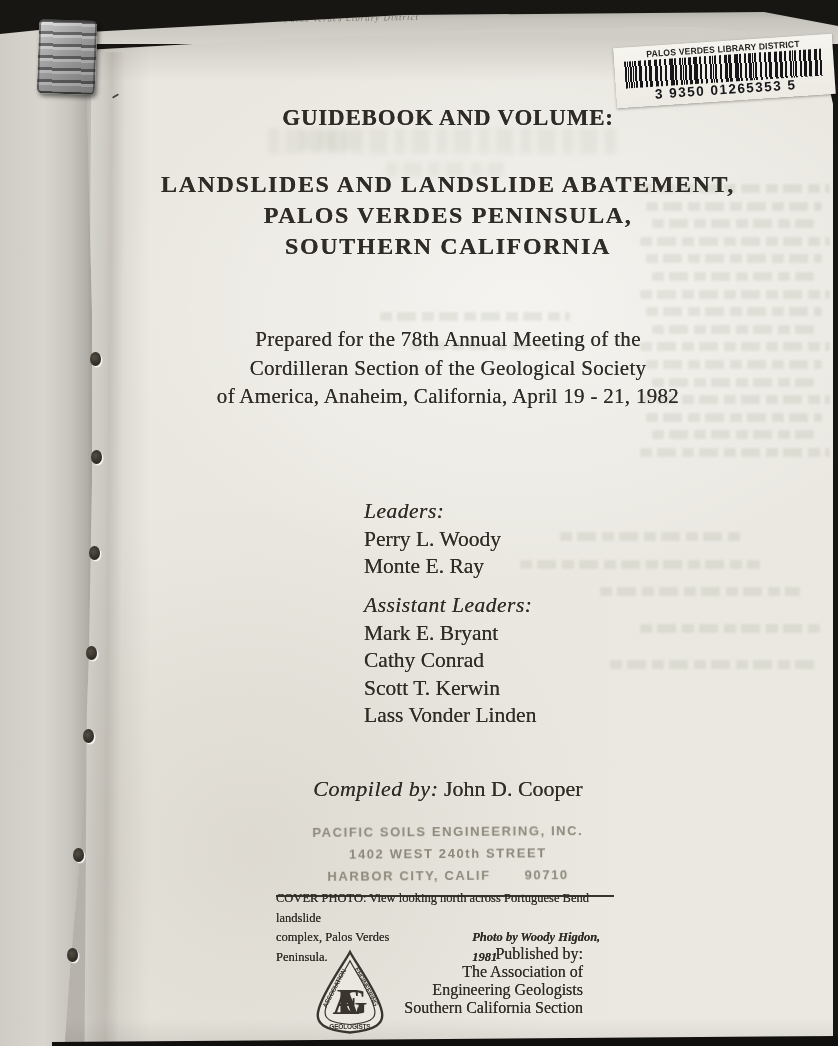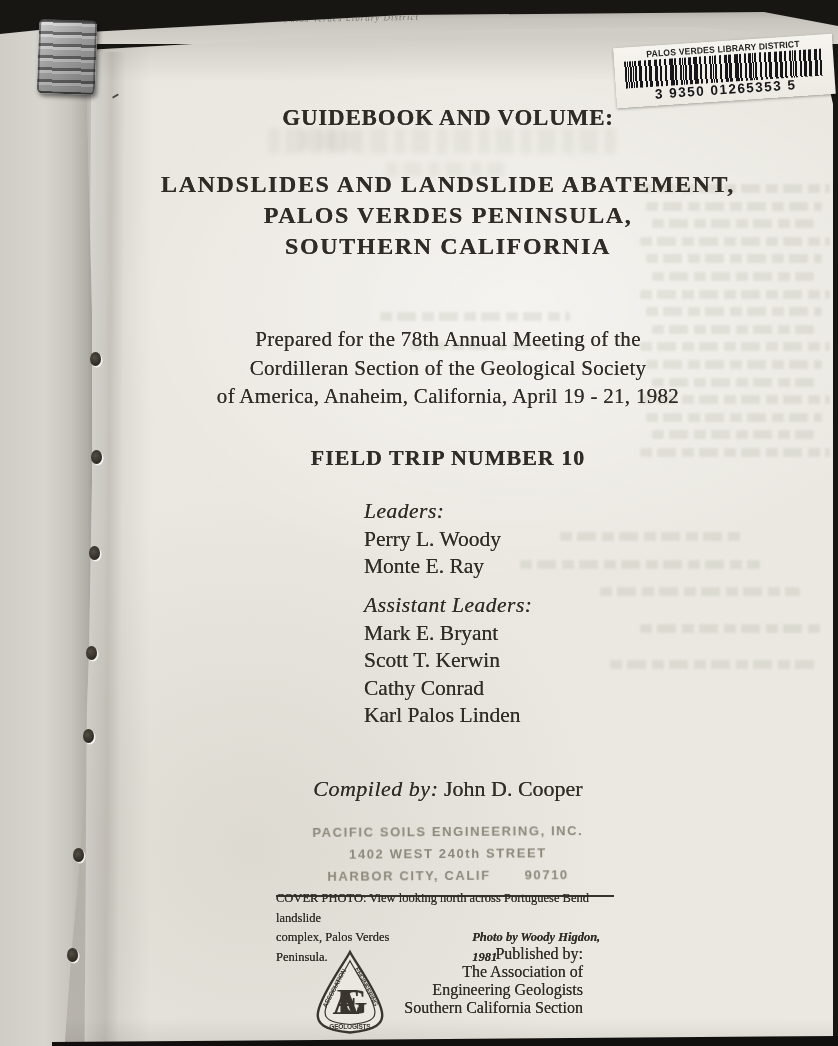--- a/index.html
+++ b/index.html
@@ -139,34 +139,33 @@
       <div>PALOS VERDES PENINSULA,</div>
       <div>SOUTHERN CALIFORNIA</div>
     </div>
 
     <div class="center-axis prepared ink" style="position: absolute; top: 313px;">
       <div>Prepared for the 78th Annual Meeting of the</div>
       <div>Cordilleran Section of the Geological Society</div>
       <div>of America, Anaheim, California, April 19 - 21, 1982</div>
     </div>
 
-    <div class="center-axis fieldtrip ink" style="position: absolute; top: 433px;">FIELD TRIP NUMBER 10</div>
 
     <div class="leaders ink">
       <div class="role-hdr">Leaders:</div>
       <div>Perry L. Woody</div>
       <div>Monte E. Ray</div>
     </div>
 
     <div class="assist ink">
       <div class="role-hdr">Assistant Leaders:</div>
       <div>Mark E. Bryant</div>
+      <div>Cathy Conrad</div>
       <div>Scott T. Kerwin</div>
-      <div>Cathy Conrad</div>
-      <div>Karl Palos Linden</div>
+      <div>Lass Vonder Linden</div>
     </div>
 
     <div class="center-axis compiled ink" style="position: absolute; top: 764px;">
       <span class="lbl">Compiled by:</span>
       <span>John D. Cooper</span>
     </div>
 
     <div class="stamp">
       <div>PACIFIC SOILS ENGINEERING, INC.</div>
       <div>1402 WEST 240th STREET</div>

